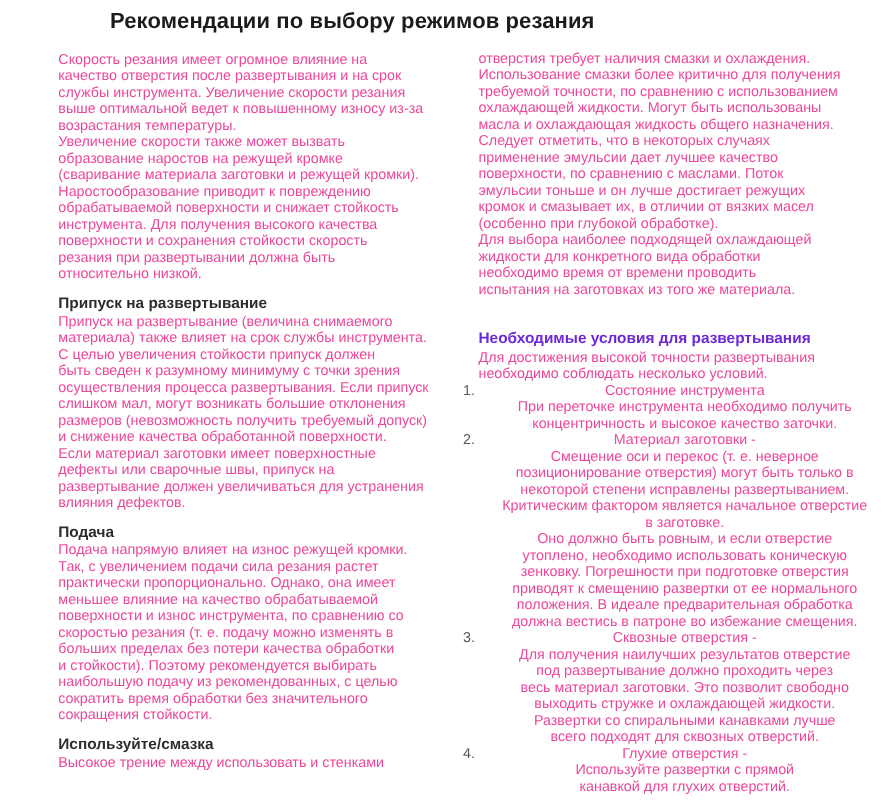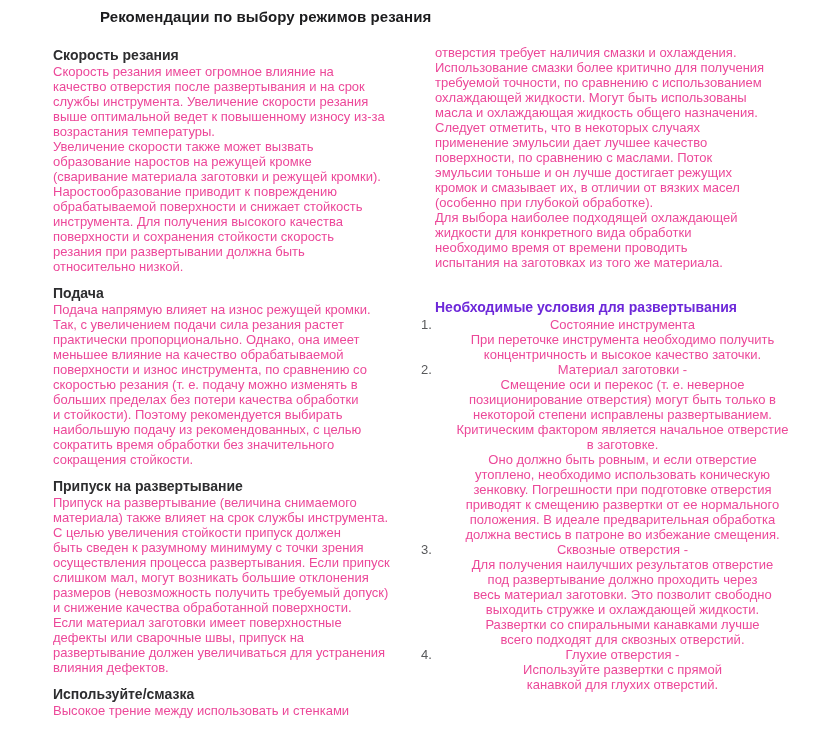--- a/index.html
+++ b/index.html
@@ -12,21 +12,21 @@
     width: 814px;
     height: 736px;
     background: #ffffff;
     font-family: "Liberation Sans", sans-serif;
     overflow: hidden;
   }
   .doc-title {
     position: absolute;
     left: 100px;
     top: 8px;
-    font-size: 15px;
+    font-size: 20px;
     font-weight: bold;
     color: #1b1b1d;
     letter-spacing: 0.1px;
   }
   .col {
     position: absolute;
   }
   .col-left {
     left: 53px;
     top: 46px;
@@ -84,66 +84,65 @@
 </head>
 <body>
 
 <div class="page">
 
   <div class="doc-title">Рекомендации по выбору режимов резания</div>
 
   <div class="col col-left">
 
     <div class="section">
-      <h2 class="sec-heading">Скорость резания</h2>
       <div class="sec-body">Скорость резания имеет огромное влияние на
 качество отверстия после развертывания и на срок
 службы инструмента. Увеличение скорости резания
 выше оптимальной ведет к повышенному износу из-за
 возрастания температуры.
 Увеличение скорости также может вызвать
 образование наростов на режущей кромке
 (сваривание материала заготовки и режущей кромки).
 Наростообразование приводит к повреждению
 обрабатываемой поверхности и снижает стойкость
 инструмента. Для получения высокого качества
 поверхности и сохранения стойкости скорость
 резания при развертывании должна быть
 относительно низкой.</div>
     </div>
 
     <div class="section">
-      <h2 class="sec-heading">Подача</h2>
-      <div class="sec-body">Подача напрямую влияет на износ режущей кромки.
-Так, с увеличением подачи сила резания растет
-практически пропорционально. Однако, она имеет
-меньшее влияние на качество обрабатываемой
-поверхности и износ инструмента, по сравнению со
-скоростью резания (т. е. подачу можно изменять в
-больших пределах без потери качества обработки
-и стойкости). Поэтому рекомендуется выбирать
-наибольшую подачу из рекомендованных, с целью
-сократить время обработки без значительного
-сокращения стойкости.</div>
-    </div>
-
-    <div class="section">
       <h2 class="sec-heading">Припуск на развертывание</h2>
       <div class="sec-body">Припуск на развертывание (величина снимаемого
 материала) также влияет на срок службы инструмента.
 С целью увеличения стойкости припуск должен
 быть сведен к разумному минимуму с точки зрения
 осуществления процесса развертывания. Если припуск
 слишком мал, могут возникать большие отклонения
 размеров (невозможность получить требуемый допуск)
 и снижение качества обработанной поверхности.
 Если материал заготовки имеет поверхностные
 дефекты или сварочные швы, припуск на
 развертывание должен увеличиваться для устранения
 влияния дефектов.</div>
+    </div>
+
+    <div class="section">
+      <h2 class="sec-heading">Подача</h2>
+      <div class="sec-body">Подача напрямую влияет на износ режущей кромки.
+Так, с увеличением подачи сила резания растет
+практически пропорционально. Однако, она имеет
+меньшее влияние на качество обрабатываемой
+поверхности и износ инструмента, по сравнению со
+скоростью резания (т. е. подачу можно изменять в
+больших пределах без потери качества обработки
+и стойкости). Поэтому рекомендуется выбирать
+наибольшую подачу из рекомендованных, с целью
+сократить время обработки без значительного
+сокращения стойкости.</div>
     </div>
 
     <div class="section">
       <h2 class="sec-heading">Используйте/смазка</h2>
       <div class="sec-body">Высокое трение между использовать и стенками</div>
     </div>
 
   </div>
 
   <div class="col col-right">
@@ -159,20 +158,22 @@
 эмульсии тоньше и он лучше достигает режущих
 кромок и смазывает их, в отличии от вязких масел
 (особенно при глубокой обработке).
 Для выбора наиболее подходящей охлаждающей
 жидкости для конкретного вида обработки
 необходимо время от времени проводить
 испытания на заготовках из того же материала.</div>
 
     <h2 class="cond-heading">Необходимые условия для развертывания</h2>
 
+    <div class="para indent">Для достижения высокой точности развертывания
+необходимо соблюдать несколько условий.</div>
 
     <div class="list-item">
       <span class="item-num">1.</span>
       <div class="item-text">Состояние инструмента
 При переточке инструмента необходимо получить
 концентричность и высокое качество заточки.</div>
     </div>
 
     <div class="list-item">
       <span class="item-num">2.</span>

